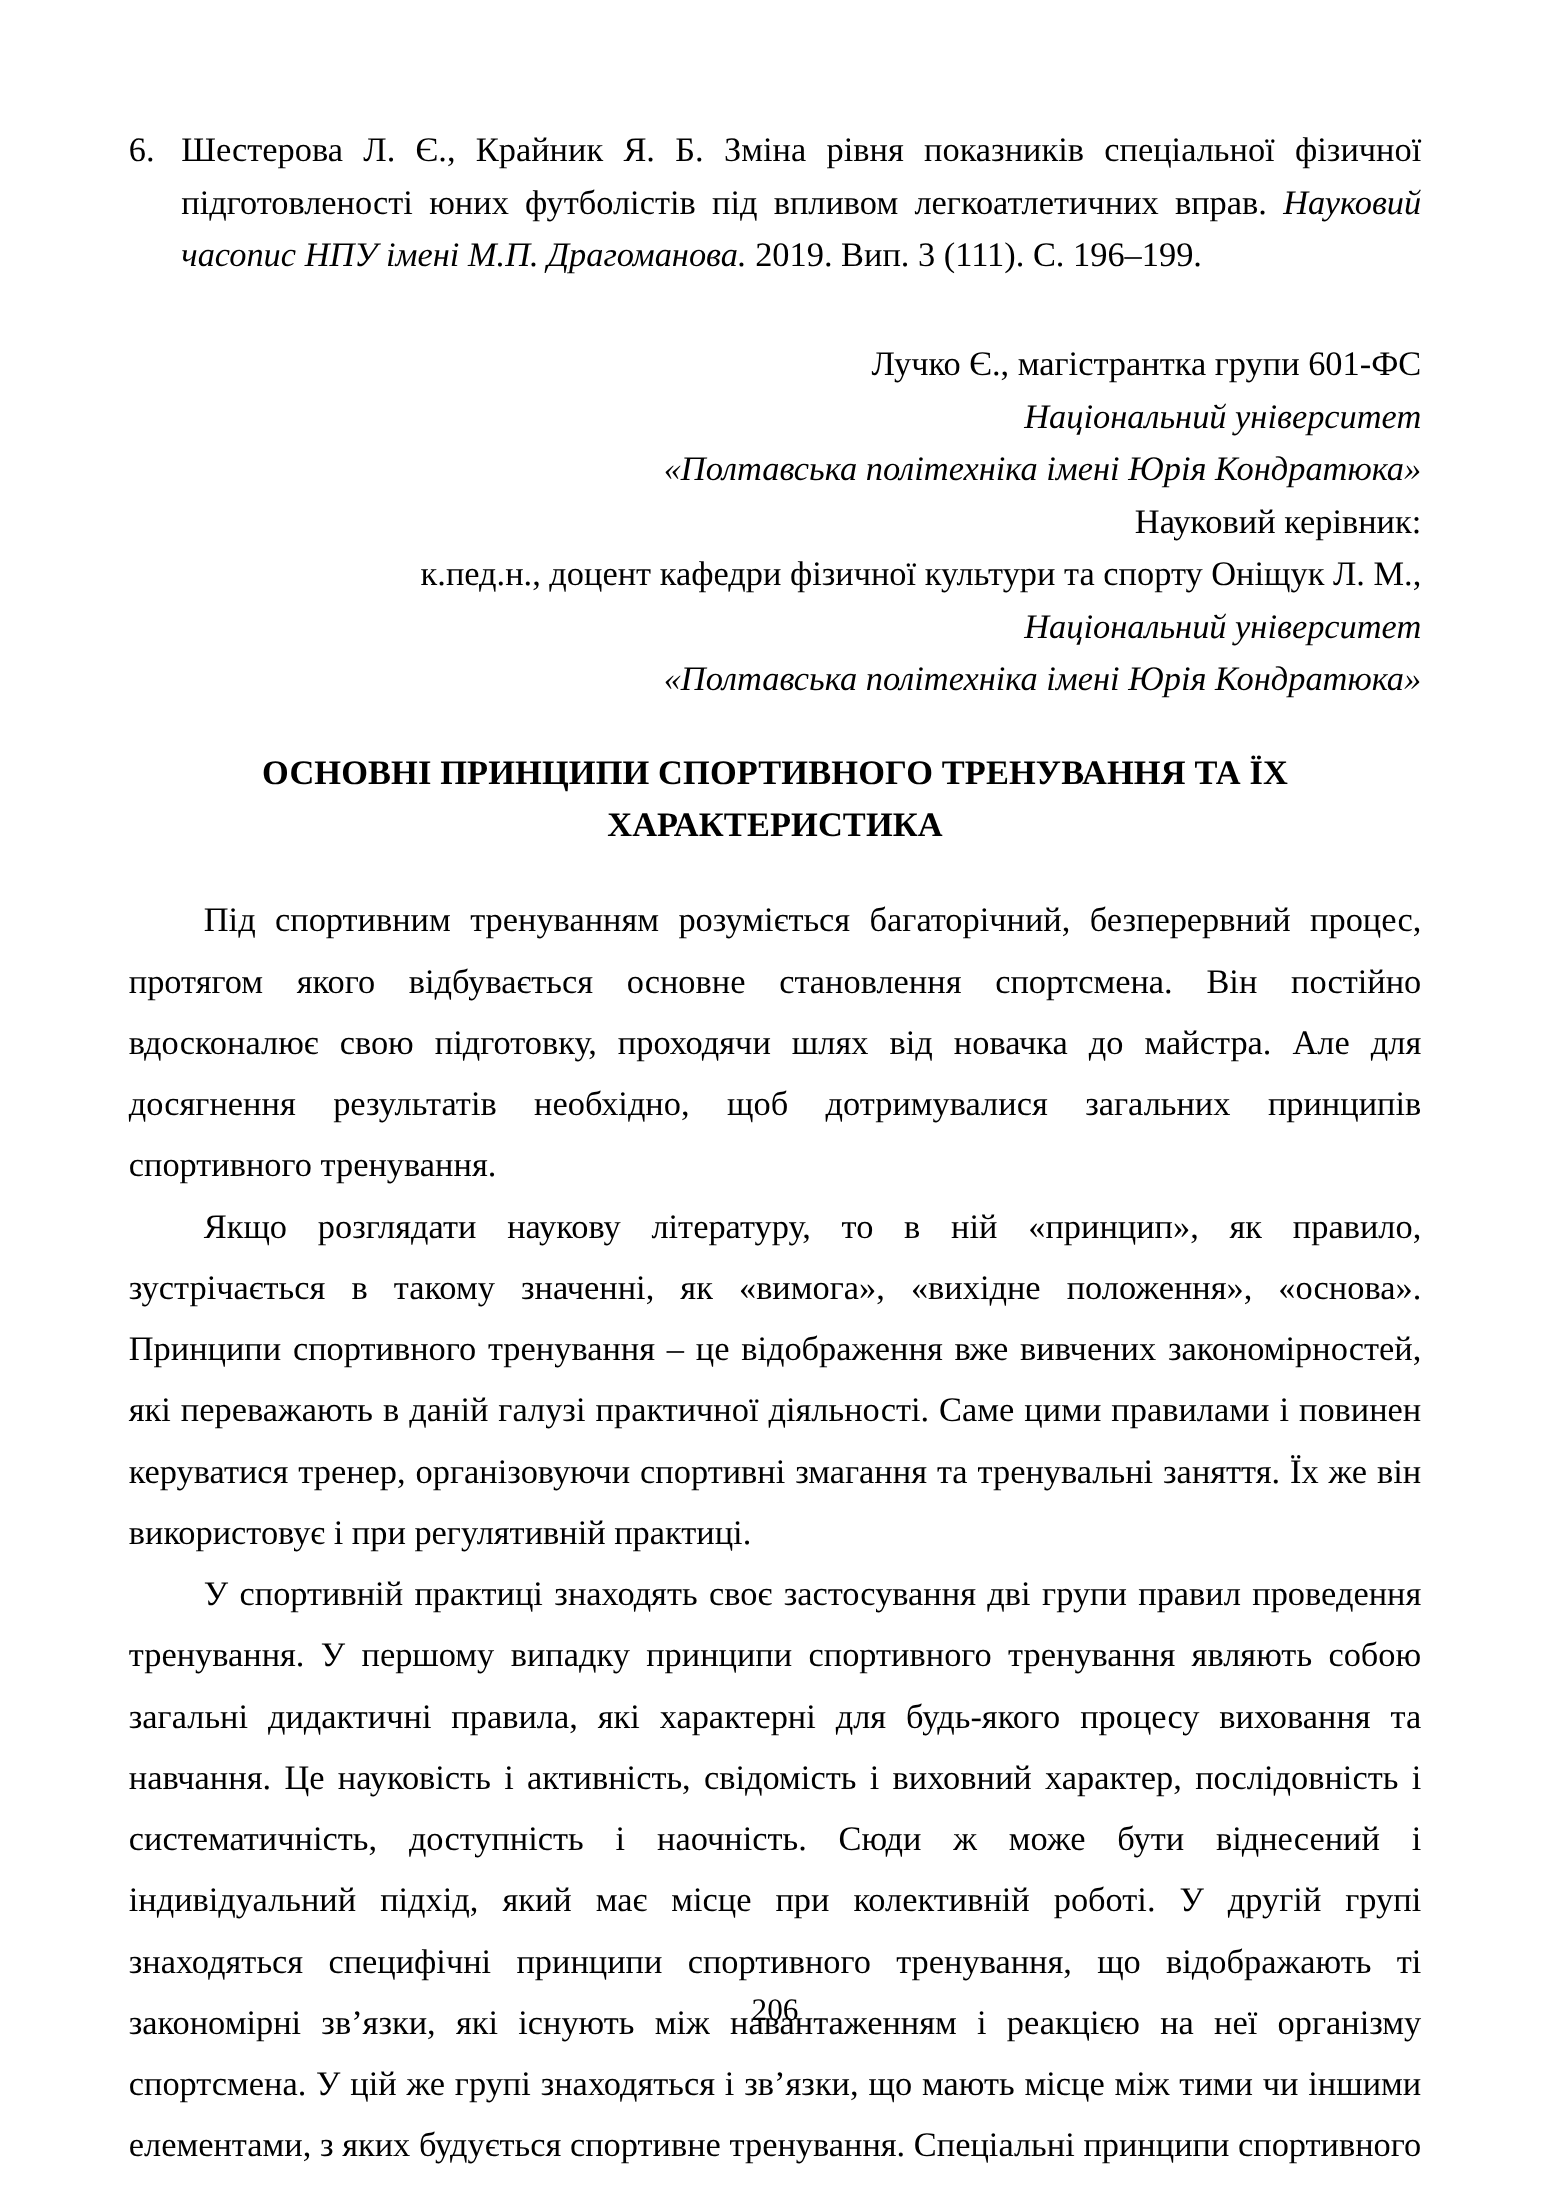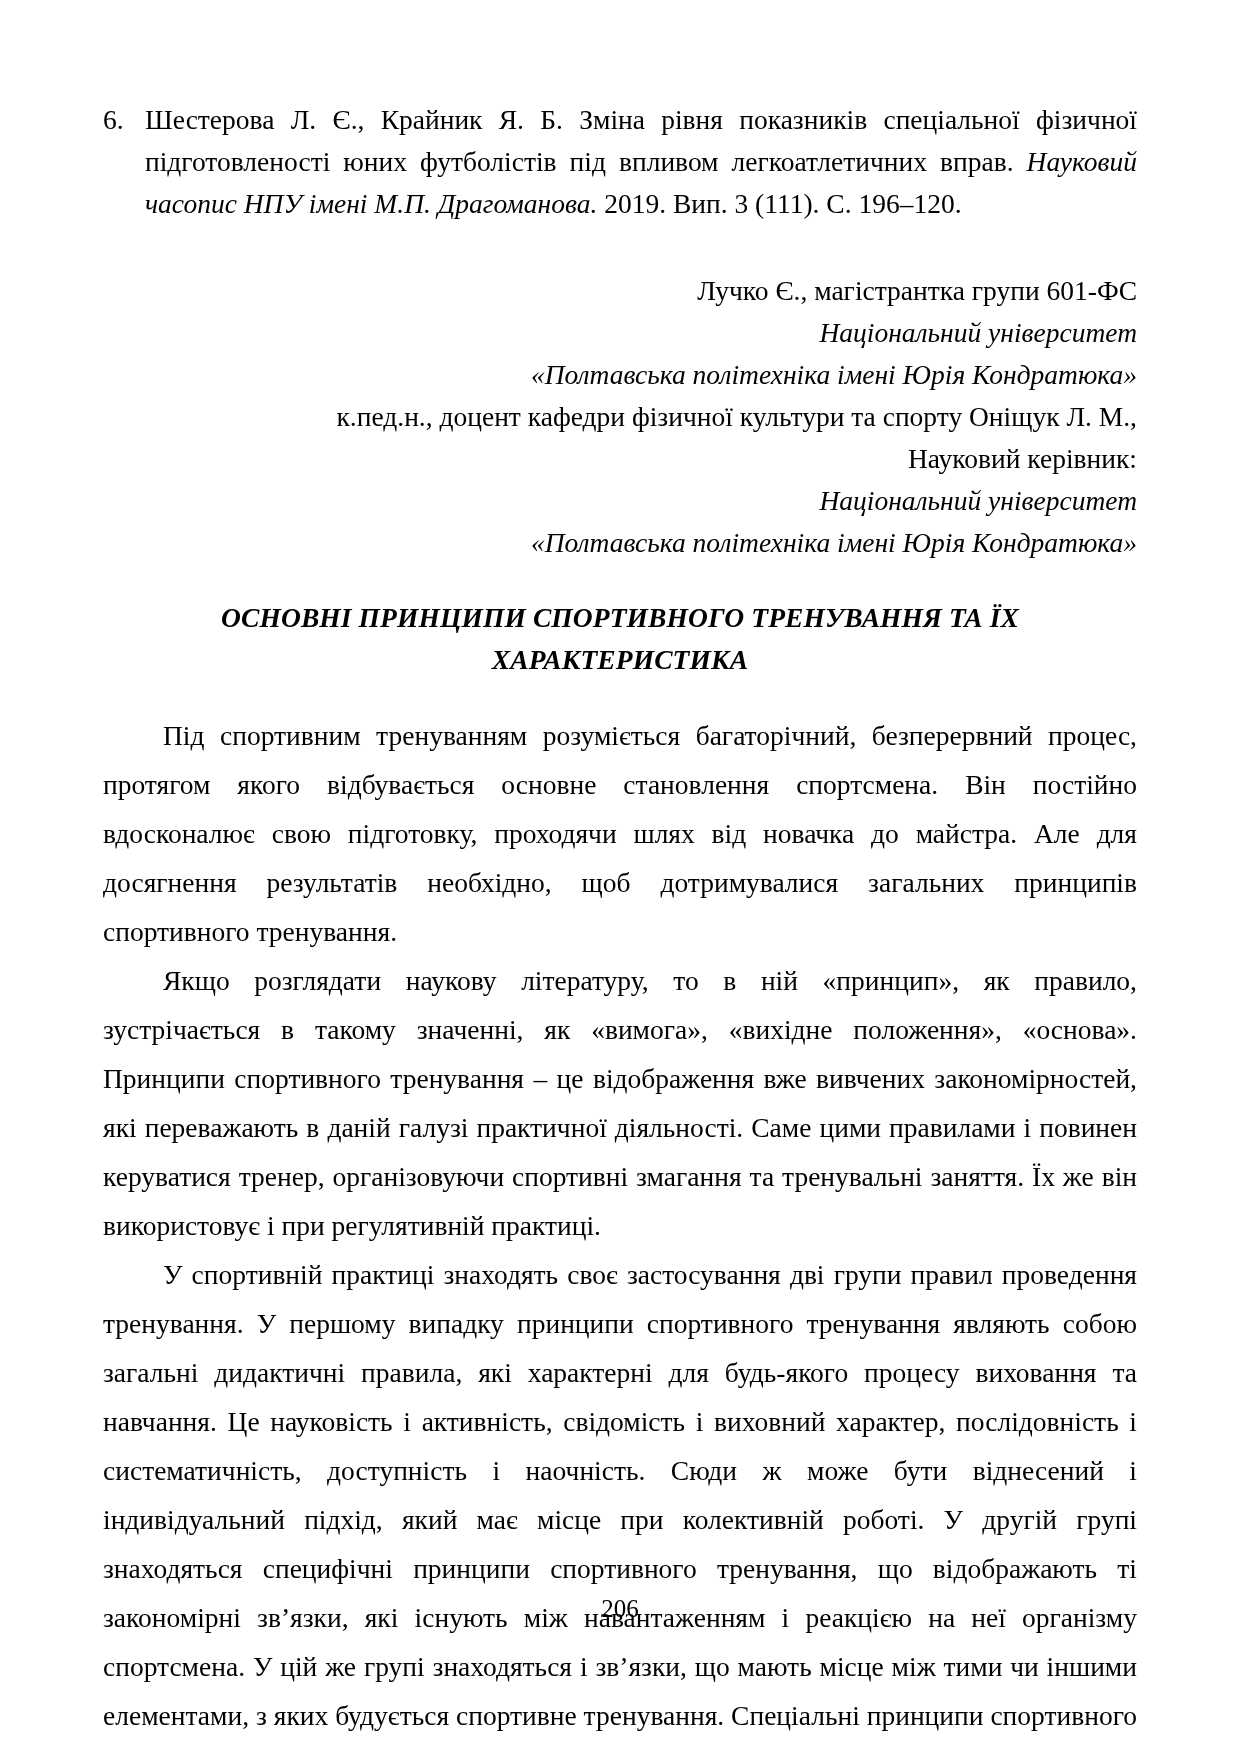--- a/index.html
+++ b/index.html
@@ -75,21 +75,20 @@
 
   
   .article-title {
     margin: 33px 0 0 0;
     font-size: 27.5px;
     line-height: 42px;
     font-weight: bold;
     text-align: center;
     text-transform: uppercase;
     letter-spacing: 0.1px;
-    font-style: italic;
   }
 
   
   .body-text {
     margin-top: 30px;
   }
 
   .para {
     margin: 0;
     font-size: 27.5px;
@@ -140,30 +139,30 @@
 </style>
 </head>
 <body>
 
 <div class="page">
 
   <div class="content">
 
     <ul class="ref-list">
       <li class="ref-item">
-        <span class="ref-num">6.</span><span>Шестерова Л. Є., Крайник Я. Б. Зміна рівня показників спеціальної фізичної підготовленості юних футболістів під впливом легкоатлетичних вправ. </span><span class="ref-italic">Науковий часопис НПУ імені М.П. Драгоманова.</span><span> 2019. Вип. 3 (111). С. 196–120.</span>
+        <span class="ref-num">6.</span><span>Шестерова Л. Є., Крайник Я. Б. Зміна рівня показників спеціальної фізичної підготовленості юних футболістів під впливом легкоатлетичних вправ. </span><span class="ref-italic">Науковий часопис НПУ імені М.П. Драгоманова.</span><span> 2019. Вип. 3 (111). С. 196–199.</span>
       </li>
     </ul>
 
     <div class="affiliation">
       <span class="affil-line">Лучко Є., магістрантка групи 601-ФС</span>
       <span class="affil-line italic">Національний університет</span>
       <span class="affil-line italic">«Полтавська політехніка імені Юрія Кондратюка»</span>
+      <span class="affil-line">Науковий керівник:</span>
       <span class="affil-line">к.пед.н., доцент кафедри фізичної культури та спорту Оніщук Л. М.,</span>
-      <span class="affil-line">Науковий керівник:</span>
       <span class="affil-line italic">Національний університет</span>
       <span class="affil-line italic">«Полтавська політехніка імені Юрія Кондратюка»</span>
     </div>
 
     <h1 class="article-title">ОСНОВНІ ПРИНЦИПИ СПОРТИВНОГО ТРЕНУВАННЯ ТА ЇХ ХАРАКТЕРИСТИКА</h1>
 
     <div class="body-text">
       <p class="para">Під спортивним тренуванням розуміється багаторічний, безперервний процес, протягом якого відбувається основне становлення спортсмена. Він постійно вдосконалює свою підготовку, проходячи шлях від новачка до майстра. Але для досягнення результатів необхідно, щоб дотримувалися загальних принципів спортивного тренування.</p>
       <p class="para">Якщо розглядати наукову літературу, то в ній «принцип», як правило, зустрічається в такому значенні, як «вимога», «вихідне положення», «основа». Принципи спортивного тренування – це відображення вже вивчених закономірностей, які переважають в даній галузі практичної діяльності. Саме цими правилами і повинен керуватися тренер, організовуючи спортивні змагання та тренувальні заняття. Їх же він використовує і при регулятивній практиці.</p>
       <p class="para">У спортивній практиці знаходять своє застосування дві групи правил проведення тренування. У першому випадку принципи спортивного тренування являють собою загальні дидактичні правила, які характерні для будь-якого процесу виховання та навчання. Це науковість і активність, свідомість і виховний характер, послідовність і систематичність, доступність і наочність. Сюди ж може бути віднесений і індивідуальний підхід, який має місце при колективній роботі. У другій групі знаходяться специфічні принципи спортивного тренування, що відображають ті закономірні зв’язки, які існують між навантаженням і реакцією на неї організму спортсмена. У цій же групі знаходяться і зв’язки, що мають місце між тими чи іншими елементами, з яких будується спортивне тренування. Спеціальні принципи спортивного тренування – це:</p>

